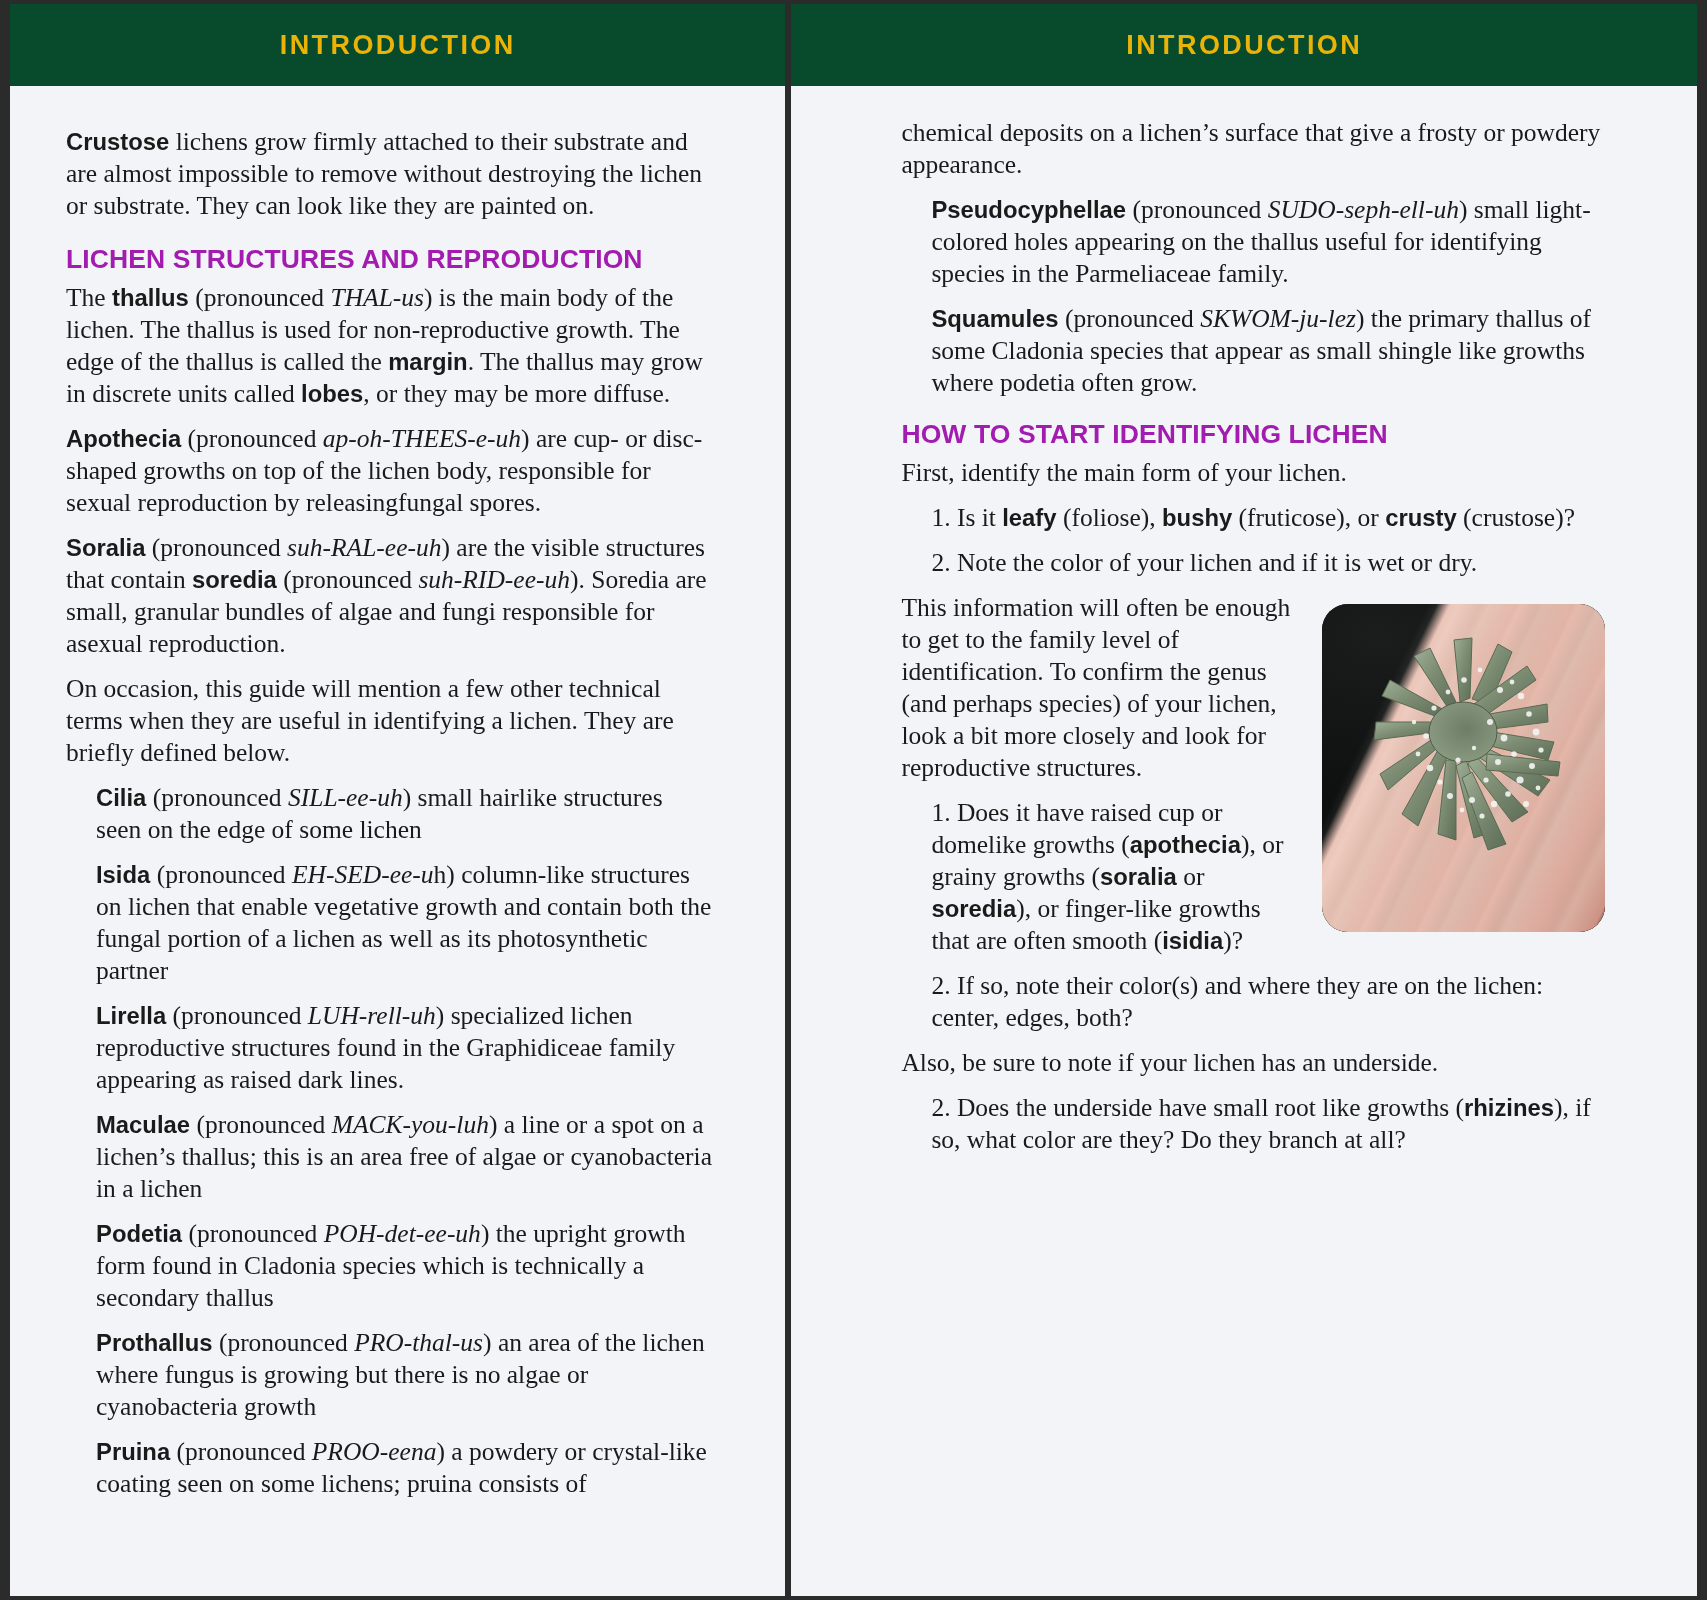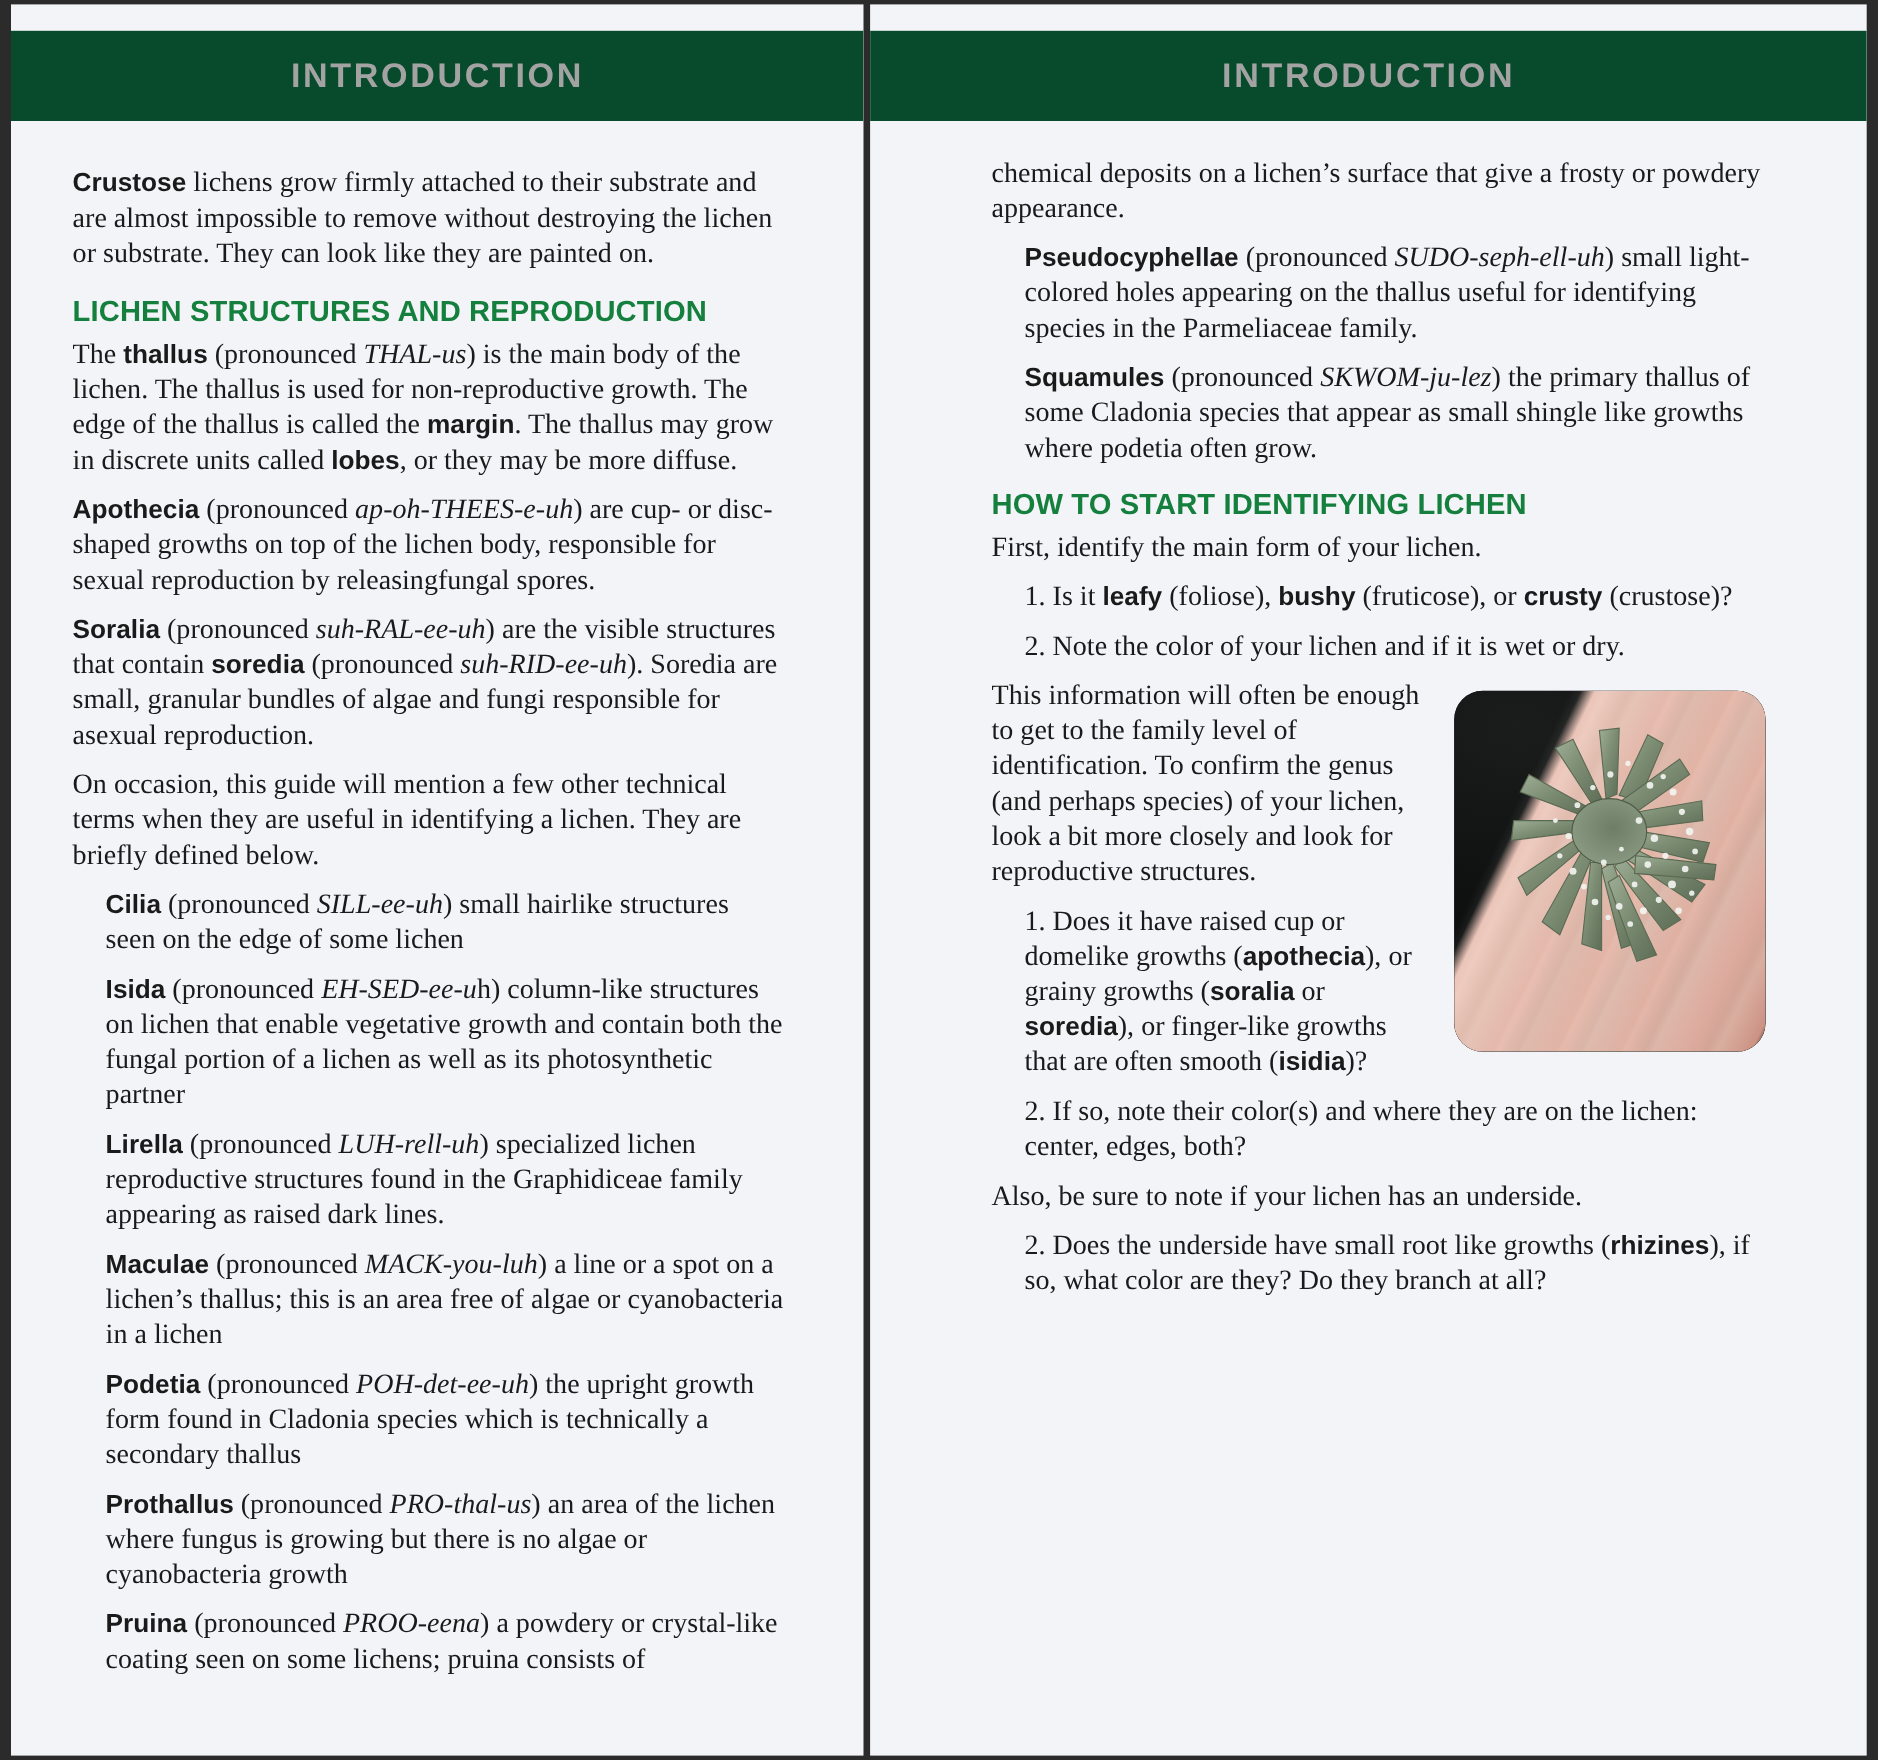--- a/index.html
+++ b/index.html
@@ -32,31 +32,30 @@
     box-sizing: border-box;
     overflow: hidden;
     display: flex;
     flex-direction: column;
   }
   .page.left  { width: 780px; }
   .page.right { width: 911px; }
 
   .running-head {
     background: #084a2c;
-    color: #a3a3a3;
+    color: #eab308;
     height: 82px;
     min-height: 82px;
     display: flex;
     align-items: center;
     justify-content: center;
     font-family: "Liberation Sans", sans-serif;
     font-weight: bold;
-    font-size: 31px;
+    font-size: 27px;
     letter-spacing: 2.4px;
-    margin-top: 24px;
   }
 
   .col-body {
     flex: 1;
     box-sizing: border-box;
     color: #1a1a1a;
     font-size: 25.5px;
     line-height: 1.255;
     position: relative;
   }
@@ -67,21 +66,21 @@
     margin: 0 0 13px 0;
     text-align: left;
     hyphens: none;
   }
 
   .indent { margin-left: 30px; }
 
   h2.section {
     font-family: "Liberation Sans", sans-serif;
     font-weight: bold;
-    color: #15803d;
+    color: #a21caf;
     font-size: 26.5px;
     letter-spacing: 0.1px;
     margin: 22px 0 8px 0;
     line-height: 1.15;
   }
   .page.right h2.section { margin-top: 20px; }
 
   b, strong {
     font-family: "Liberation Sans", sans-serif;
     font-weight: bold;

